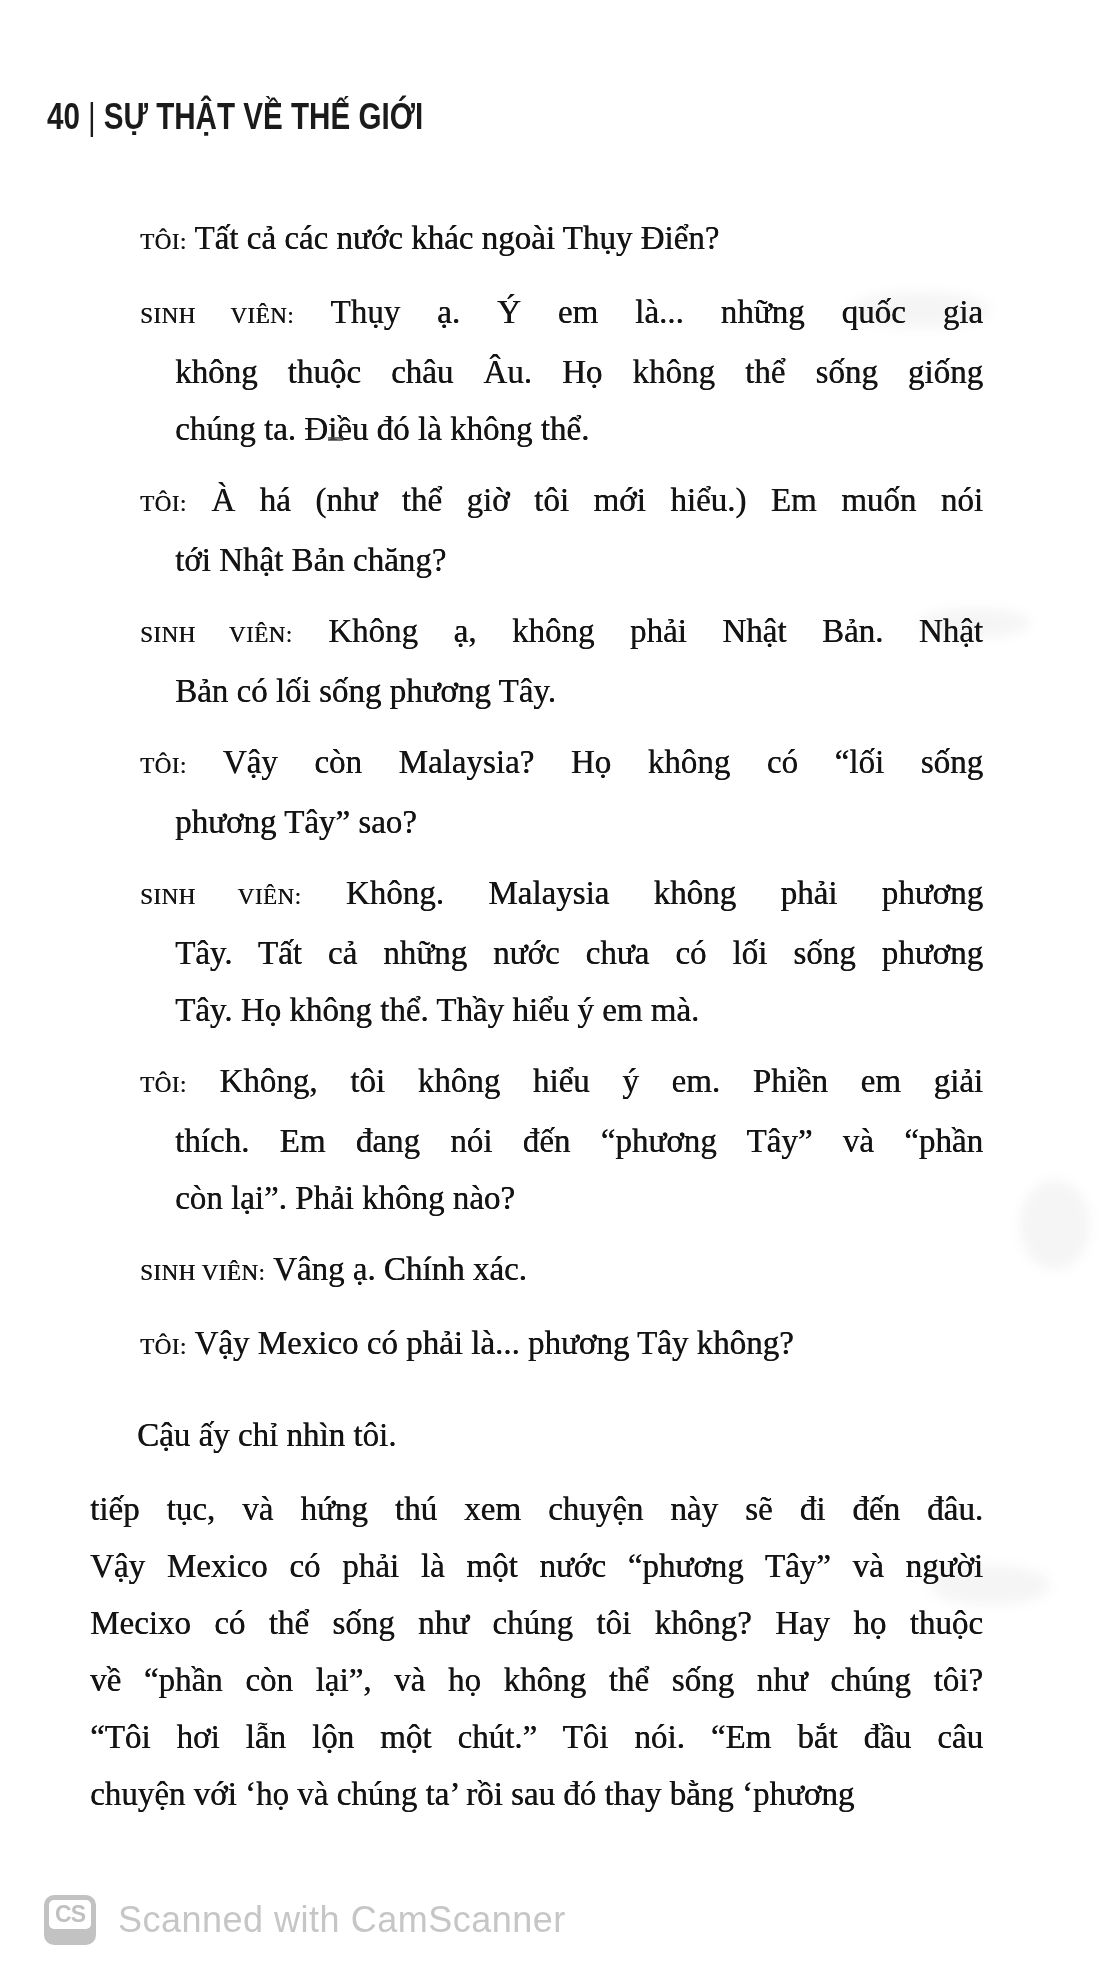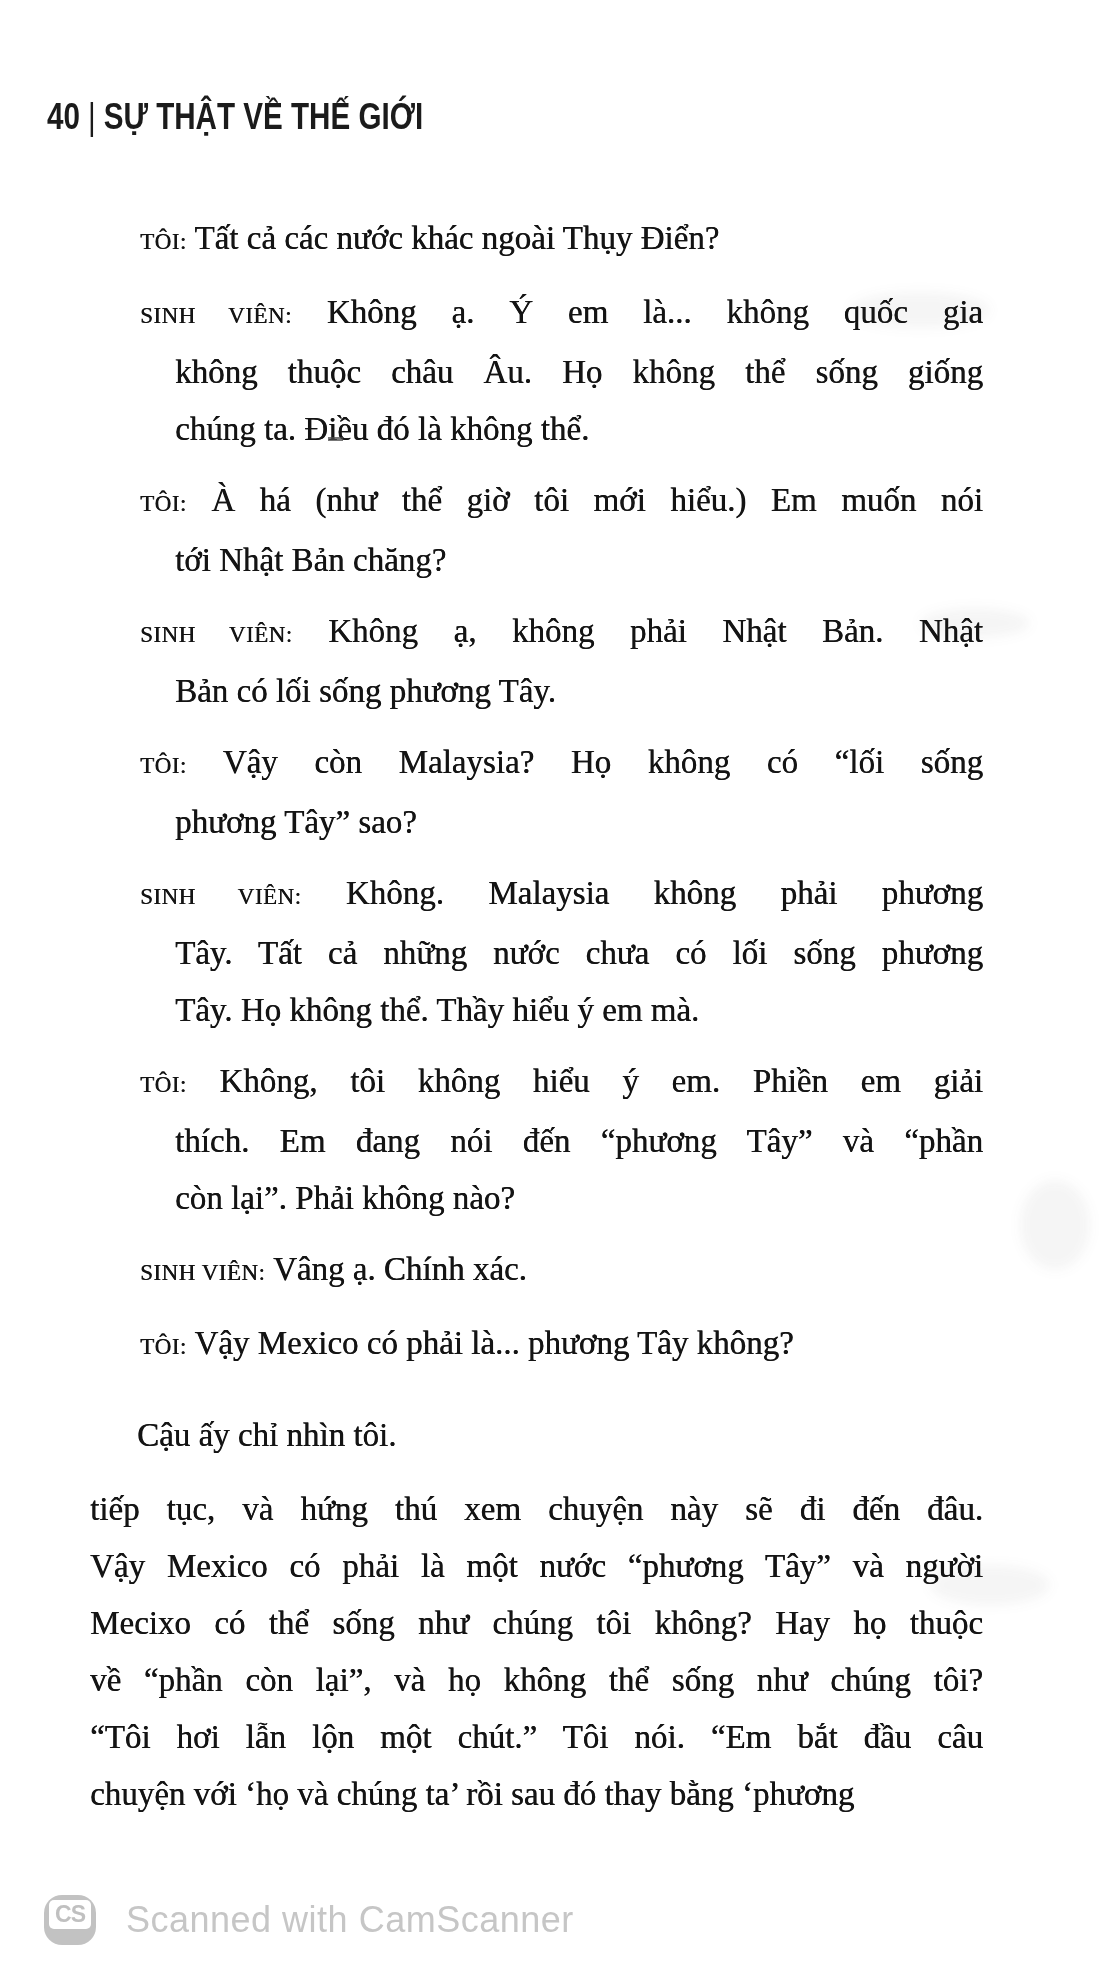--- a/index.html
+++ b/index.html
@@ -90,21 +90,21 @@
   .watermark {
     position: absolute;
     left: 0; right: 0; top: 1884px; height: 100px;
     background: #ffffff;
   }
   .cs-icon {
     position: absolute;
     left: 44px; top: 11px;
     width: 52px; height: 50px;
     background: #c2c2c2;
-    border-radius: 18px;
+    border-radius: 10px;
   }
   .cs-icon-inner {
     position: absolute;
     left: 5px; top: 5px; right: 5px;
     height: 29px;
     background: #ffffff;
     border-radius: 5px;
     display: flex; align-items: center; justify-content: center;
     font-family: "Liberation Sans", sans-serif;
     font-weight: bold;
@@ -114,38 +114,37 @@
   }
   .watermark-text {
     position: absolute;
     left: 118px; top: 13px;
     font-family: "Liberation Sans", sans-serif;
     font-size: 36px;
     line-height: 46px;
     color: #c6c6c6;
     letter-spacing: 0.5px;
     white-space: nowrap;
-    margin-left: 8px;
   }
 </style>
 </head>
 <body>
 
 <div class="running-head">
   <span class="running-head-inner"><span>40</span><span class="sep">|</span><span>SỰ THẬT VỀ THẾ GIỚI</span></span>
 </div>
 
 <div class="page-body">
 
   <div class="para dialogue">
     <div class="line natural"><span class="speaker">TÔI:</span> <span>Tất cả các nước khác ngoài Thụy Điển?</span></div>
   </div>
 
   <div class="para dialogue">
-    <div class="line"><span class="speaker">SINH VIÊN:</span> <span>Không ạ. Ý em là... không quốc gia</span></div>
+    <div class="line"><span class="speaker">SINH VIÊN:</span> <span>Thụy ạ. Ý em là... những quốc gia</span></div>
     <div class="line cont">không thuộc châu Âu. Họ không thể sống giống</div>
     <div class="line cont natural">chúng ta. Điều đó là không thể.</div>
   </div>
 
   <div class="para dialogue">
     <div class="line"><span class="speaker">TÔI:</span> <span>À há (như thể giờ tôi mới hiểu.) Em muốn nói</span></div>
     <div class="line cont natural">tới Nhật Bản chăng?</div>
   </div>
 
   <div class="para dialogue">

